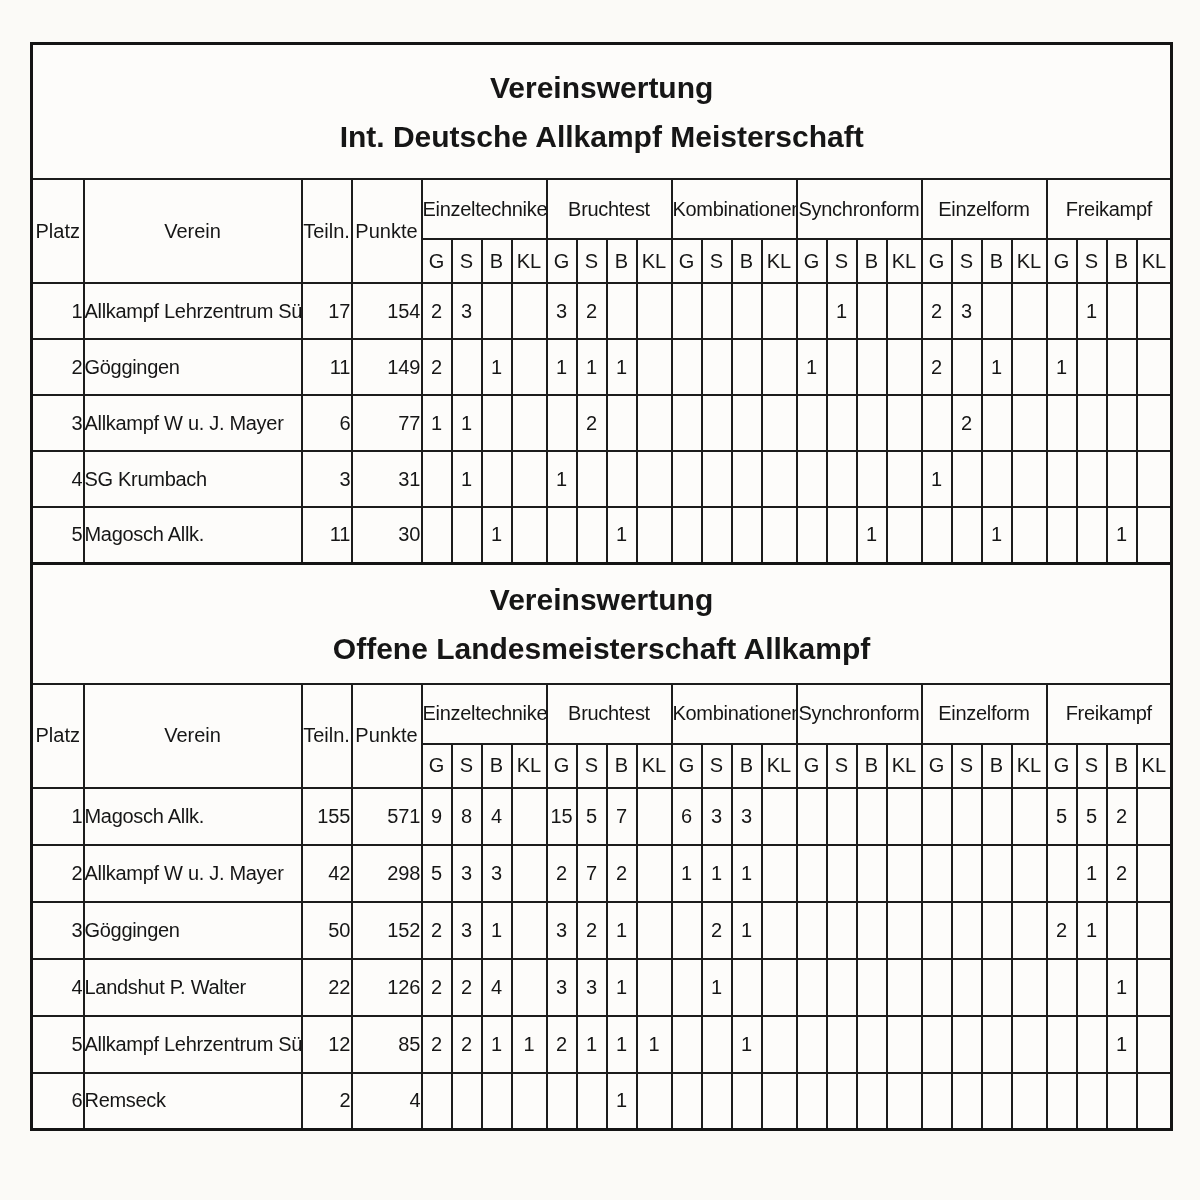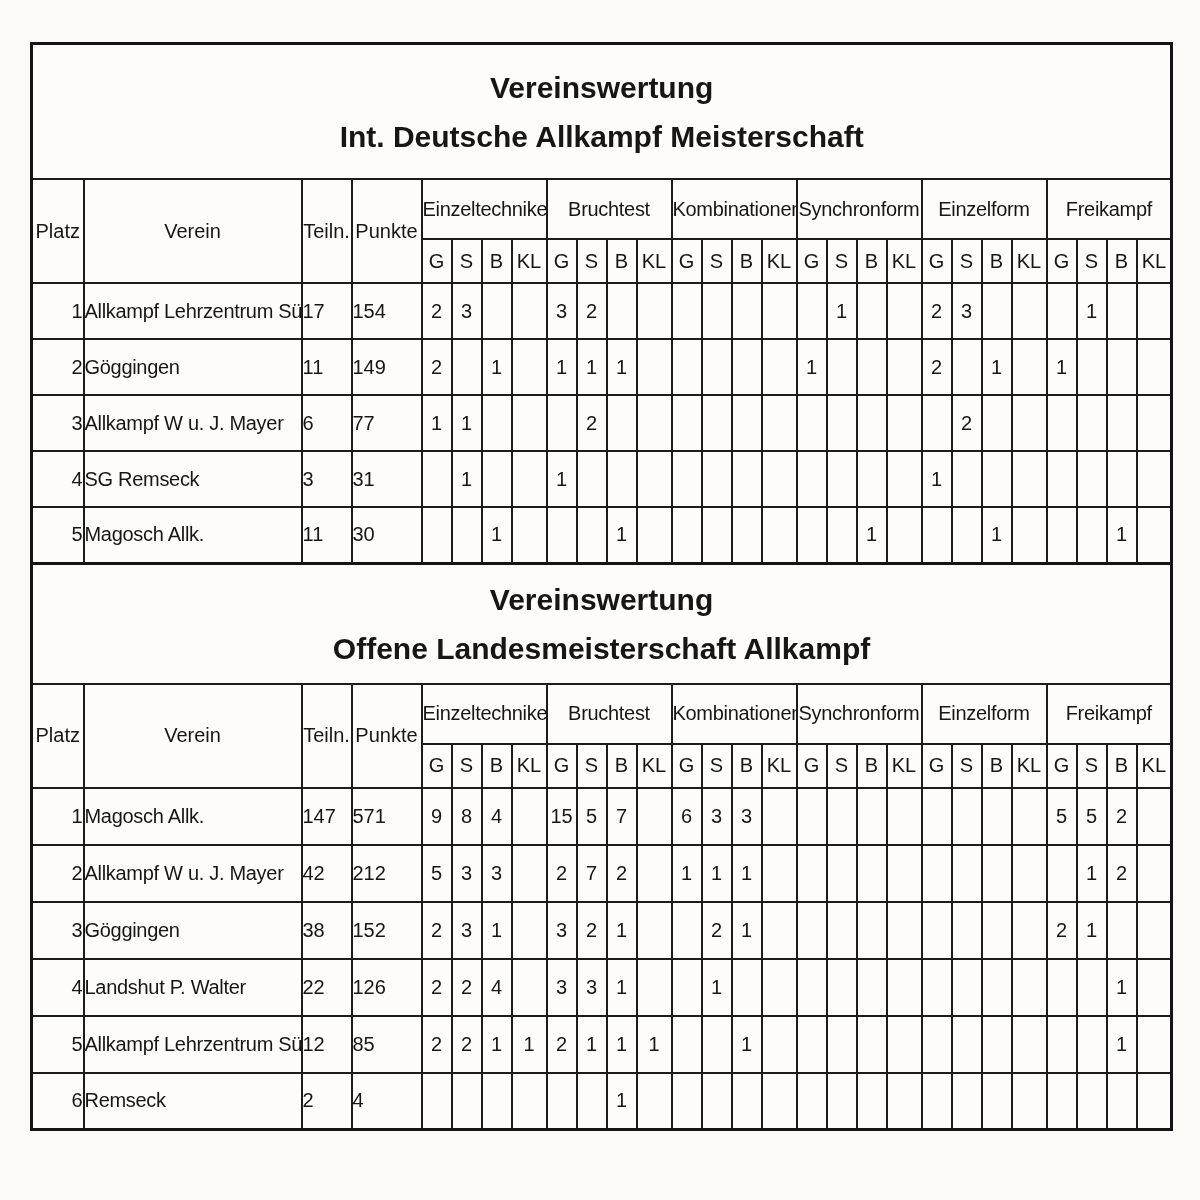--- a/index.html
+++ b/index.html
@@ -44,22 +44,22 @@
   tr.group-row{height:60px;}
   tr.letter-row{height:44px;}
   th.fixed-head{vertical-align:middle;text-align:center;font-size:21px;}
   th.group-head{vertical-align:middle;text-align:center;font-size:20px;letter-spacing:-0.3px;}
   th.letter-head{vertical-align:middle;text-align:center;font-size:20px;}
 
   .tbl0 tbody tr{height:56px;}
   .tbl1 tbody tr{height:57px;}
   td.c-platz{text-align:right;padding-right:11px;}
   td.c-verein{text-align:left;padding-left:9px;font-size:20px;letter-spacing:-0.3px;}
-  td.c-teiln{padding-right:9px;}
-  td.c-punkte{text-align:left;padding-right:20px;margin-left:36px;}
+  td.c-teiln{text-align:right;padding-right:9px;}
+  td.c-punkte{text-align:right;padding-right:20px;margin-left:36px;}
   td.c-medal{text-align:center;}
   td{vertical-align:middle;}
 </style>
 </head>
 <body>
 
 <div class="page">
   <div class="sheet">
 
     <table class="results tbl0">
@@ -225,21 +225,21 @@
             <td class="c-medal">2</td>
             <td class="c-medal"></td>
             <td class="c-medal"></td>
             <td class="c-medal"></td>
             <td class="c-medal"></td>
             <td class="c-medal"></td>
             <td class="c-medal"></td>
           </tr>
           <tr>
             <td class="c-platz">4</td>
-            <td class="c-verein">SG Remseck</td>
+            <td class="c-verein">SG Krumbach</td>
             <td class="c-teiln">3</td>
             <td class="c-punkte">31</td>
             <td class="c-medal"></td>
             <td class="c-medal">1</td>
             <td class="c-medal"></td>
             <td class="c-medal"></td>
             <td class="c-medal">1</td>
             <td class="c-medal"></td>
             <td class="c-medal"></td>
             <td class="c-medal"></td>
@@ -367,21 +367,21 @@
             <th class="letter-head">G</th>
             <th class="letter-head">S</th>
             <th class="letter-head">B</th>
             <th class="letter-head">KL</th>
           </tr>
         </thead>
       <tbody>
           <tr>
             <td class="c-platz">1</td>
             <td class="c-verein">Magosch Allk.</td>
-            <td class="c-teiln">147</td>
+            <td class="c-teiln">155</td>
             <td class="c-punkte">571</td>
             <td class="c-medal">9</td>
             <td class="c-medal">8</td>
             <td class="c-medal">4</td>
             <td class="c-medal"></td>
             <td class="c-medal">15</td>
             <td class="c-medal">5</td>
             <td class="c-medal">7</td>
             <td class="c-medal"></td>
             <td class="c-medal">6</td>
@@ -398,21 +398,21 @@
             <td class="c-medal"></td>
             <td class="c-medal">5</td>
             <td class="c-medal">5</td>
             <td class="c-medal">2</td>
             <td class="c-medal"></td>
           </tr>
           <tr>
             <td class="c-platz">2</td>
             <td class="c-verein">Allkampf W u. J. Mayer</td>
             <td class="c-teiln">42</td>
-            <td class="c-punkte">212</td>
+            <td class="c-punkte">298</td>
             <td class="c-medal">5</td>
             <td class="c-medal">3</td>
             <td class="c-medal">3</td>
             <td class="c-medal"></td>
             <td class="c-medal">2</td>
             <td class="c-medal">7</td>
             <td class="c-medal">2</td>
             <td class="c-medal"></td>
             <td class="c-medal">1</td>
             <td class="c-medal">1</td>
@@ -427,21 +427,21 @@
             <td class="c-medal"></td>
             <td class="c-medal"></td>
             <td class="c-medal"></td>
             <td class="c-medal">1</td>
             <td class="c-medal">2</td>
             <td class="c-medal"></td>
           </tr>
           <tr>
             <td class="c-platz">3</td>
             <td class="c-verein">Göggingen</td>
-            <td class="c-teiln">38</td>
+            <td class="c-teiln">50</td>
             <td class="c-punkte">152</td>
             <td class="c-medal">2</td>
             <td class="c-medal">3</td>
             <td class="c-medal">1</td>
             <td class="c-medal"></td>
             <td class="c-medal">3</td>
             <td class="c-medal">2</td>
             <td class="c-medal">1</td>
             <td class="c-medal"></td>
             <td class="c-medal"></td>

